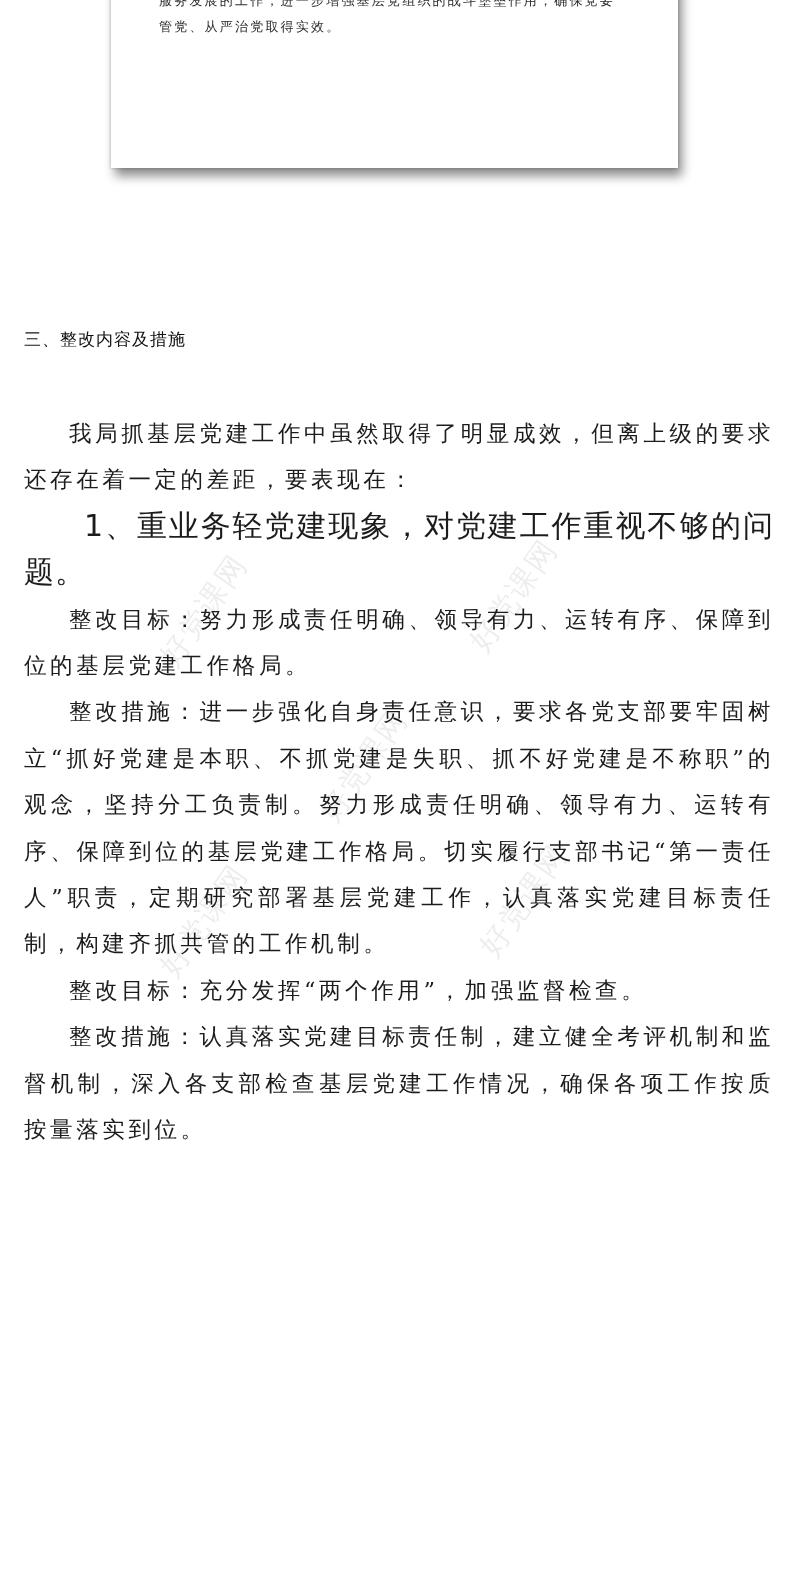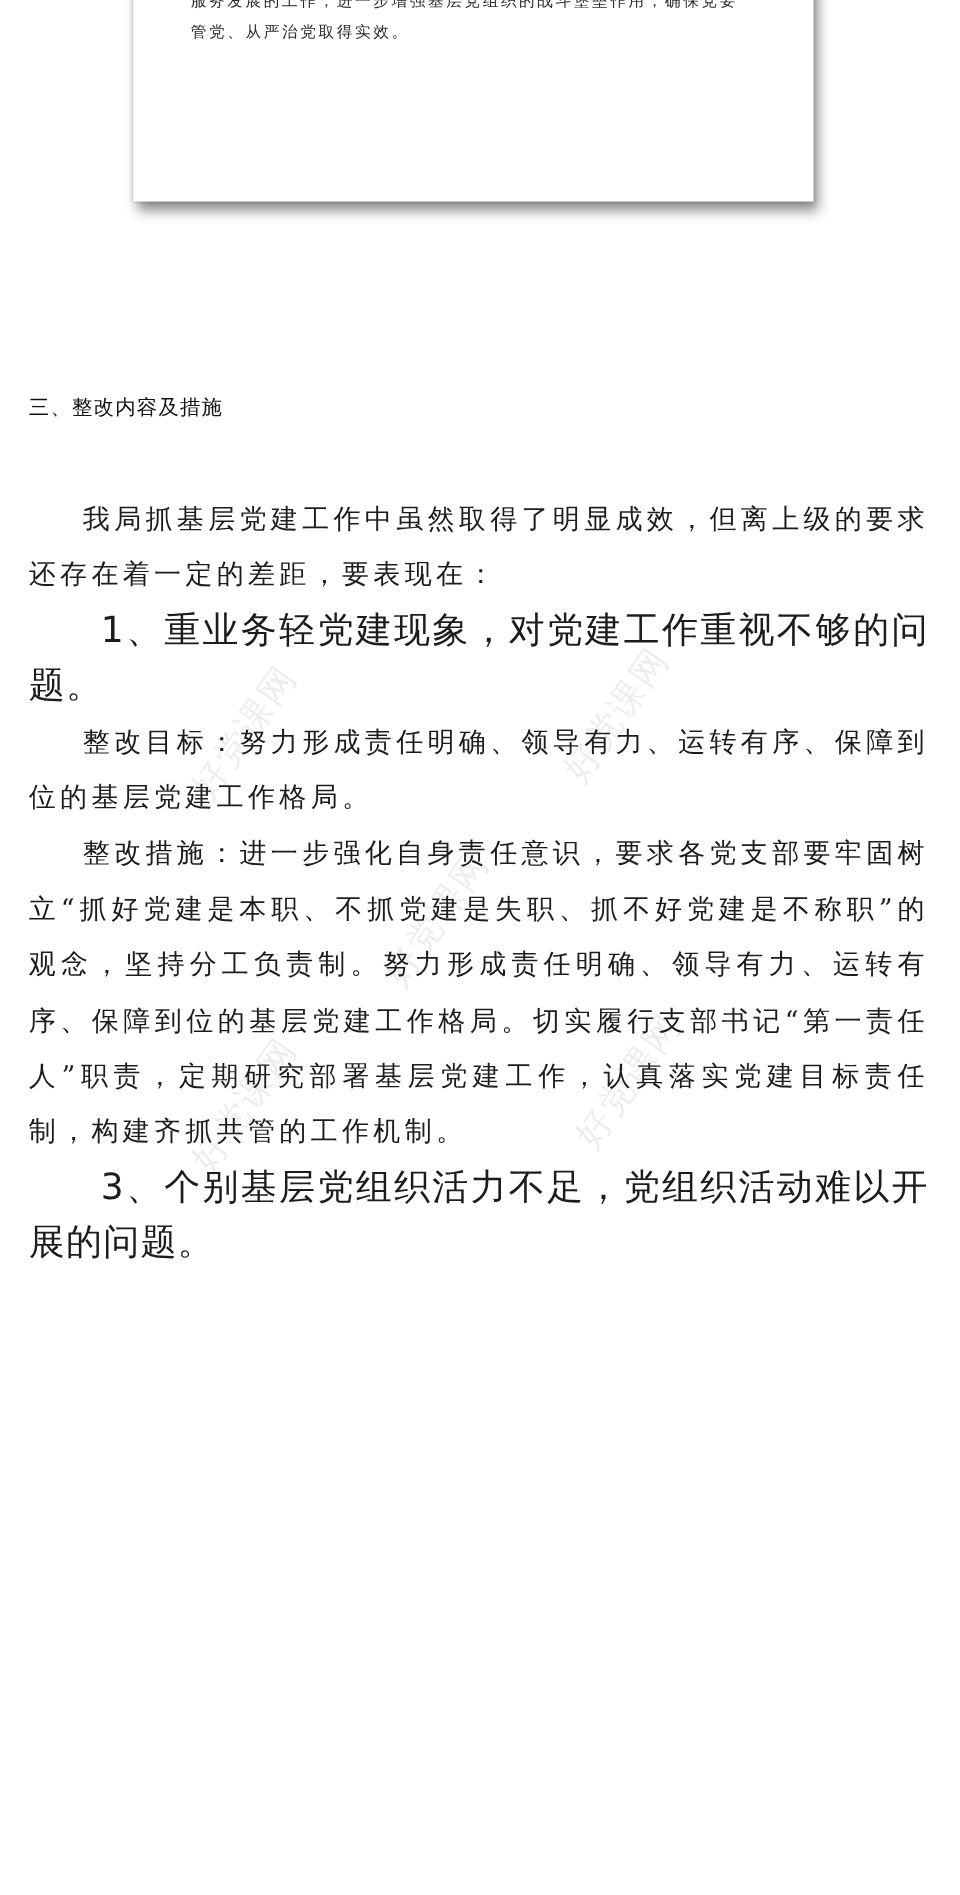--- a/index.html
+++ b/index.html
@@ -89,20 +89,21 @@
   <div class="card-line l2">管党、从严治党取得实效。</div>
 </div>
 
 <div class="heading">三、整改内容及措施</div>
 
 <div class="body-text">
   <p>我局抓基层党建工作中虽然取得了明显成效，但离上级的要求还存在着一定的差距，要表现在：</p>
   <p class="item">1、重业务轻党建现象，对党建工作重视不够的问题。</p>
   <p>整改目标：努力形成责任明确、领导有力、运转有序、保障到位的基层党建工作格局。</p>
   <p>整改措施：进一步强化自身责任意识，要求各党支部要牢固树立“抓好党建是本职、不抓党建是失职、抓不好党建是不称职”的观念，坚持分工负责制。努力形成责任明确、领导有力、运转有序、保障到位的基层党建工作格局。切实履行支部书记“第一责任人”职责，定期研究部署基层党建工作，认真落实党建目标责任制，构建齐抓共管的工作机制。</p>
-  <p class="item">3、个别基层党组织活力不足，党组织活动难以开展的问题。</p>
+  <p>整改目标：充分发挥“两个作用”，加强监督检查。</p>
+  <p>整改措施：认真落实党建目标责任制，建立健全考评机制和监督机制，深入各支部检查基层党建工作情况，确保各项工作按质按量落实到位。</p>
 </div>
 
 <div class="watermark" style="left:140px; top:590px;">好党课网</div>
 <div class="watermark" style="left:450px; top:575px;">好党课网</div>
 <div class="watermark" style="left:300px; top:745px;">好党课网</div>
 <div class="watermark" style="left:140px; top:900px;">好党课网</div>
 <div class="watermark" style="left:460px; top:880px;">好党课网</div>
 
 </body></html>

